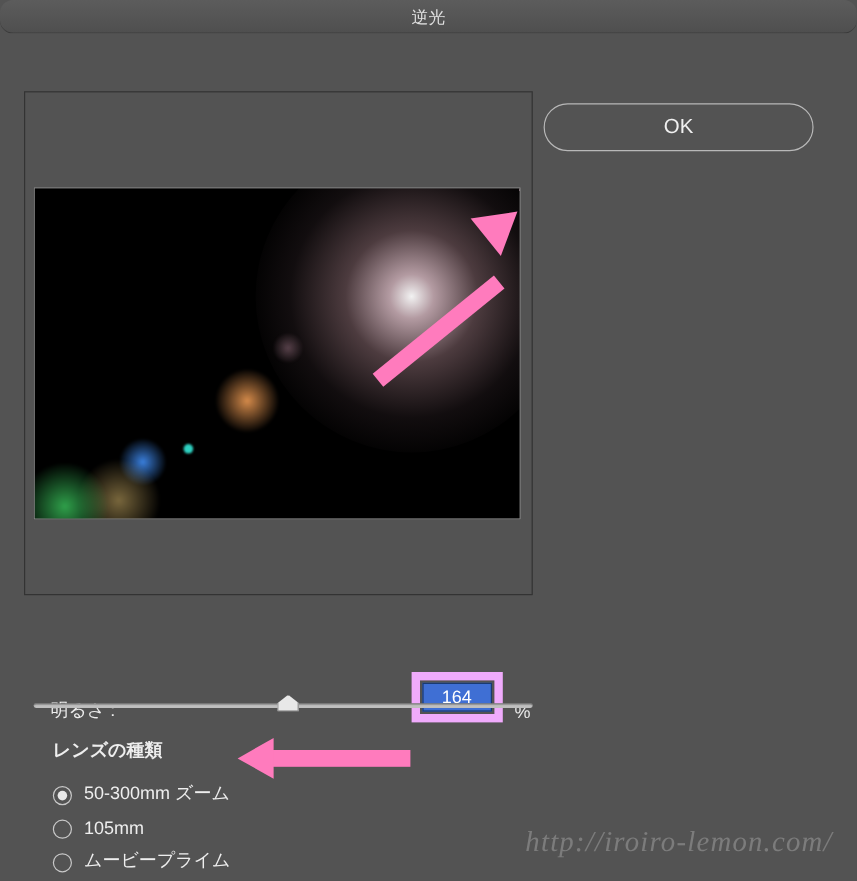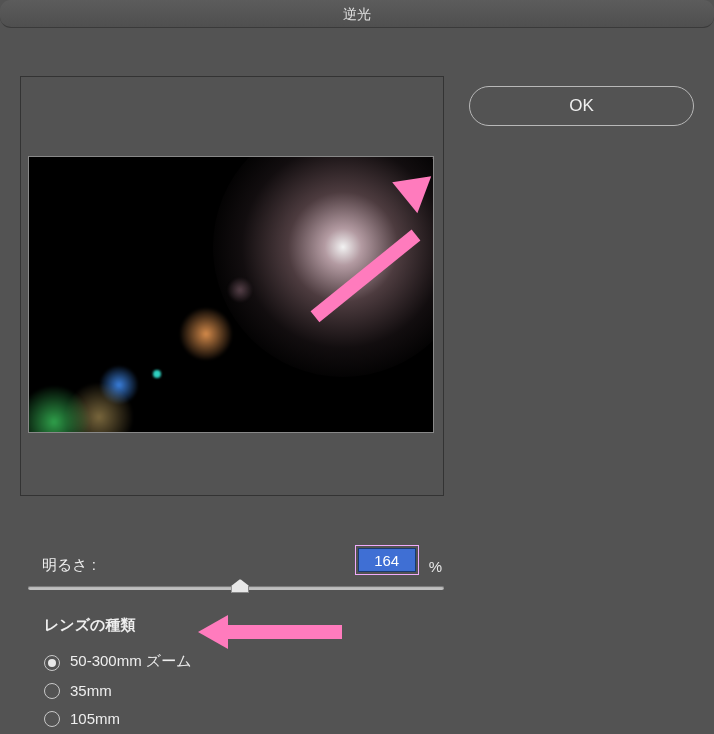--- a/index.html
+++ b/index.html
@@ -64,21 +64,21 @@
   }
   .bokeh { position:absolute; border-radius:50%; filter: blur(1px); }
   .b1 { width:54px;height:54px; left:150px; top:150px; background: radial-gradient(circle,#d48a4a 0%,rgba(212,138,74,0) 70%); }
   .b2 { width:40px;height:40px; left:70px; top:208px; background: radial-gradient(circle,#3a7fdc 0%,rgba(58,127,220,0) 70%); }
   .b3 { width:70px;height:70px; left:35px; top:225px; background: radial-gradient(circle,rgba(200,170,100,.6) 0%,rgba(200,170,100,0) 70%); }
   .b4 { width:74px;height:74px; left:-12px; top:228px; background: radial-gradient(circle,#2f9f4a 0%,rgba(47,159,74,0) 70%); }
   .b5 { width:8px;height:8px; left:124px; top:213px; background:#2ed0c0; }
   .b6 { width:26px;height:26px; left:198px; top:120px; background: radial-gradient(circle,rgba(200,150,170,.4) 0%,rgba(200,150,170,0) 70%); }
   .btn {
     position: absolute;
-    right: 20px;
+    right: 36px;
     width: 225px; height: 40px;
     border: 1px solid #b8b8b8;
     border-radius: 20px;
     background: #535353;
     color: #f0f0f0;
     font-size: 17px;
     text-align: center;
     line-height: 38px;
     cursor: pointer;
   }
@@ -87,22 +87,23 @@
 
   .brightness-row {
     position: absolute;
     left: 42px; top: 517px;
     width: 400px;
     display: flex;
     align-items: flex-end;
   }
   .brightness-label { flex: 1; font-size:15px; color:#eee; }
   .brightness-field-wrap {
-    border: 1px solid #f0abfc;
+    border: 7px solid #f0abfc;
     padding: 2px;
+    margin-top: 15px;
   }
   .brightness-field {
     width: 58px; height: 24px;
     background: #3f6fd4;
     border: 1px solid #1a3a70;
     color: #fff;
     text-align: center;
     font-size: 15px;
   }
   .pct { margin-left: 10px; font-size:15px; }
@@ -235,31 +236,28 @@
 
   <div class="lens-group">
     <div class="lens-header">レンズの種類</div>
     <div id="lens-options">
         <div class="radio-row">
           <span class="radio checked"></span>
           <span>50-300mm ズーム</span>
         </div>
         <div class="radio-row">
           <span class="radio"></span>
-          <span>35mm</span>
-        </div>
-        <div class="radio-row">
-          <span class="radio"></span>
           <span>105mm</span>
         </div>
         <div class="radio-row">
           <span class="radio"></span>
           <span>ムービープライム</span>
         </div>
       </div>
   </div>
 
   <div class="arrow arrow-shaft-1"></div>
   <div class="arrow-head-1"></div>
   <div class="arrow arrow-shaft-2"></div>
   <div class="arrow-head-2"></div>
 
+  <div class="watermark">http://iroiro-lemon.com/</div>
 </div>
 
 </body></html>

